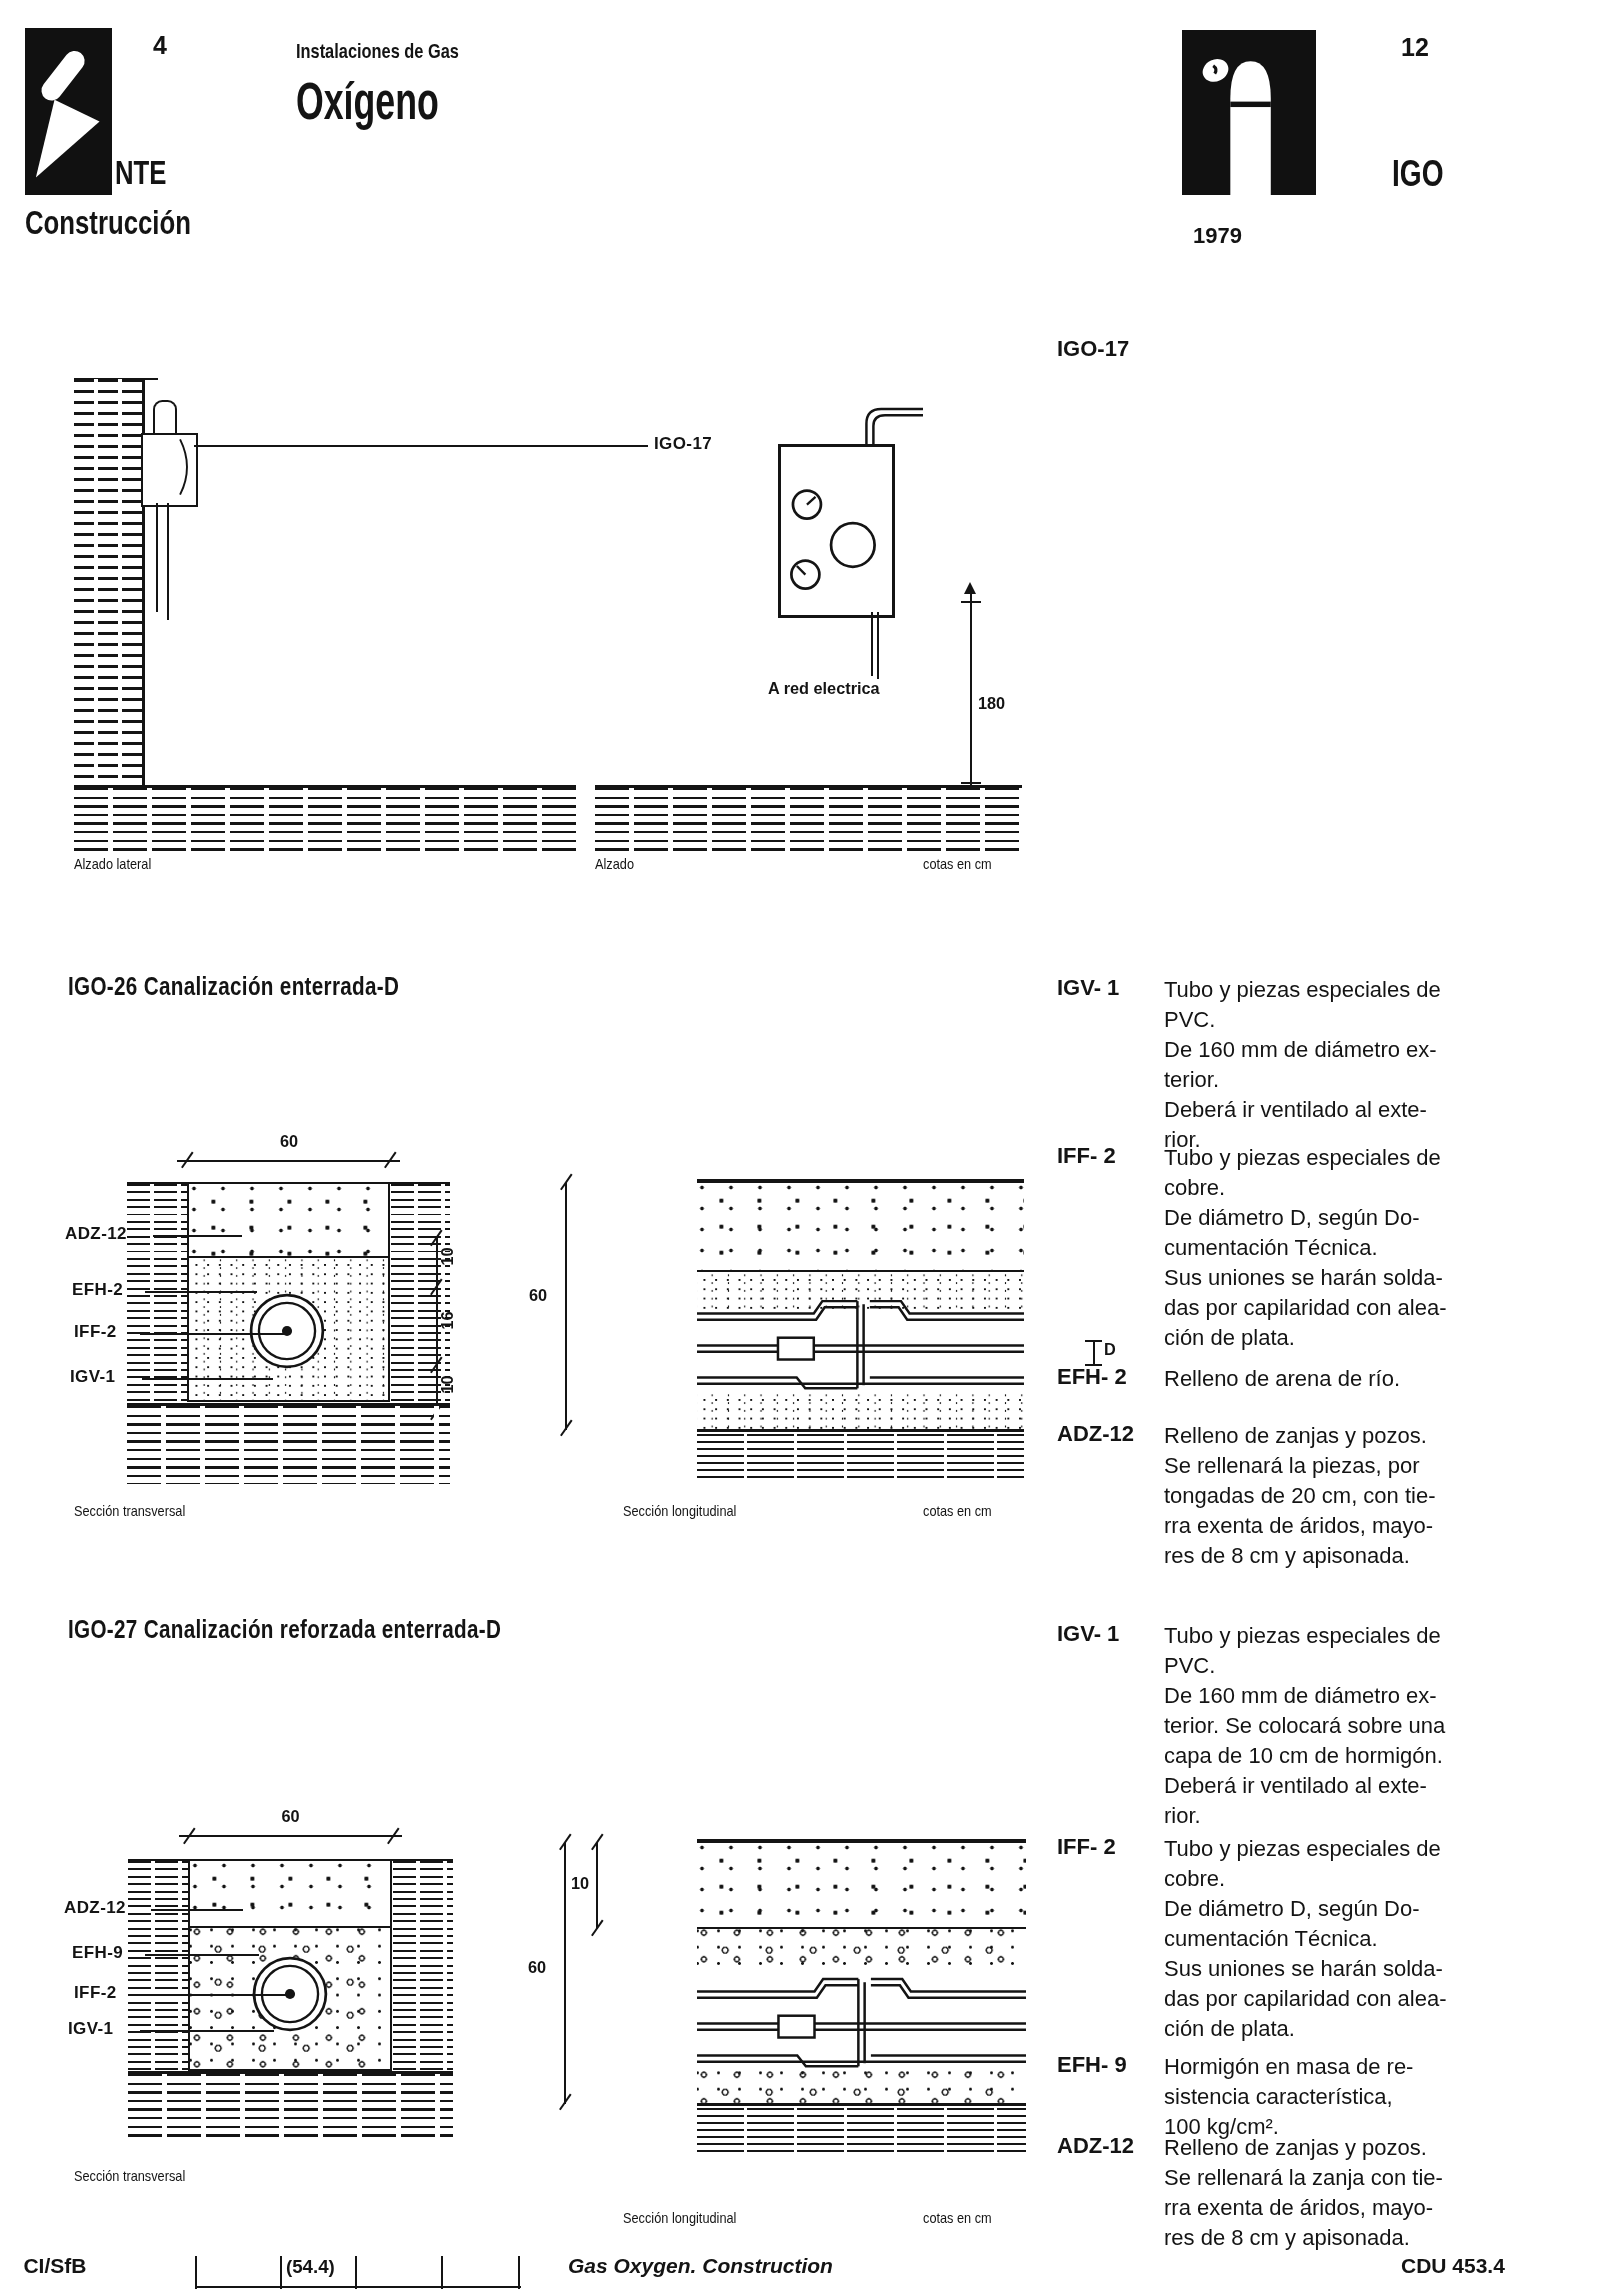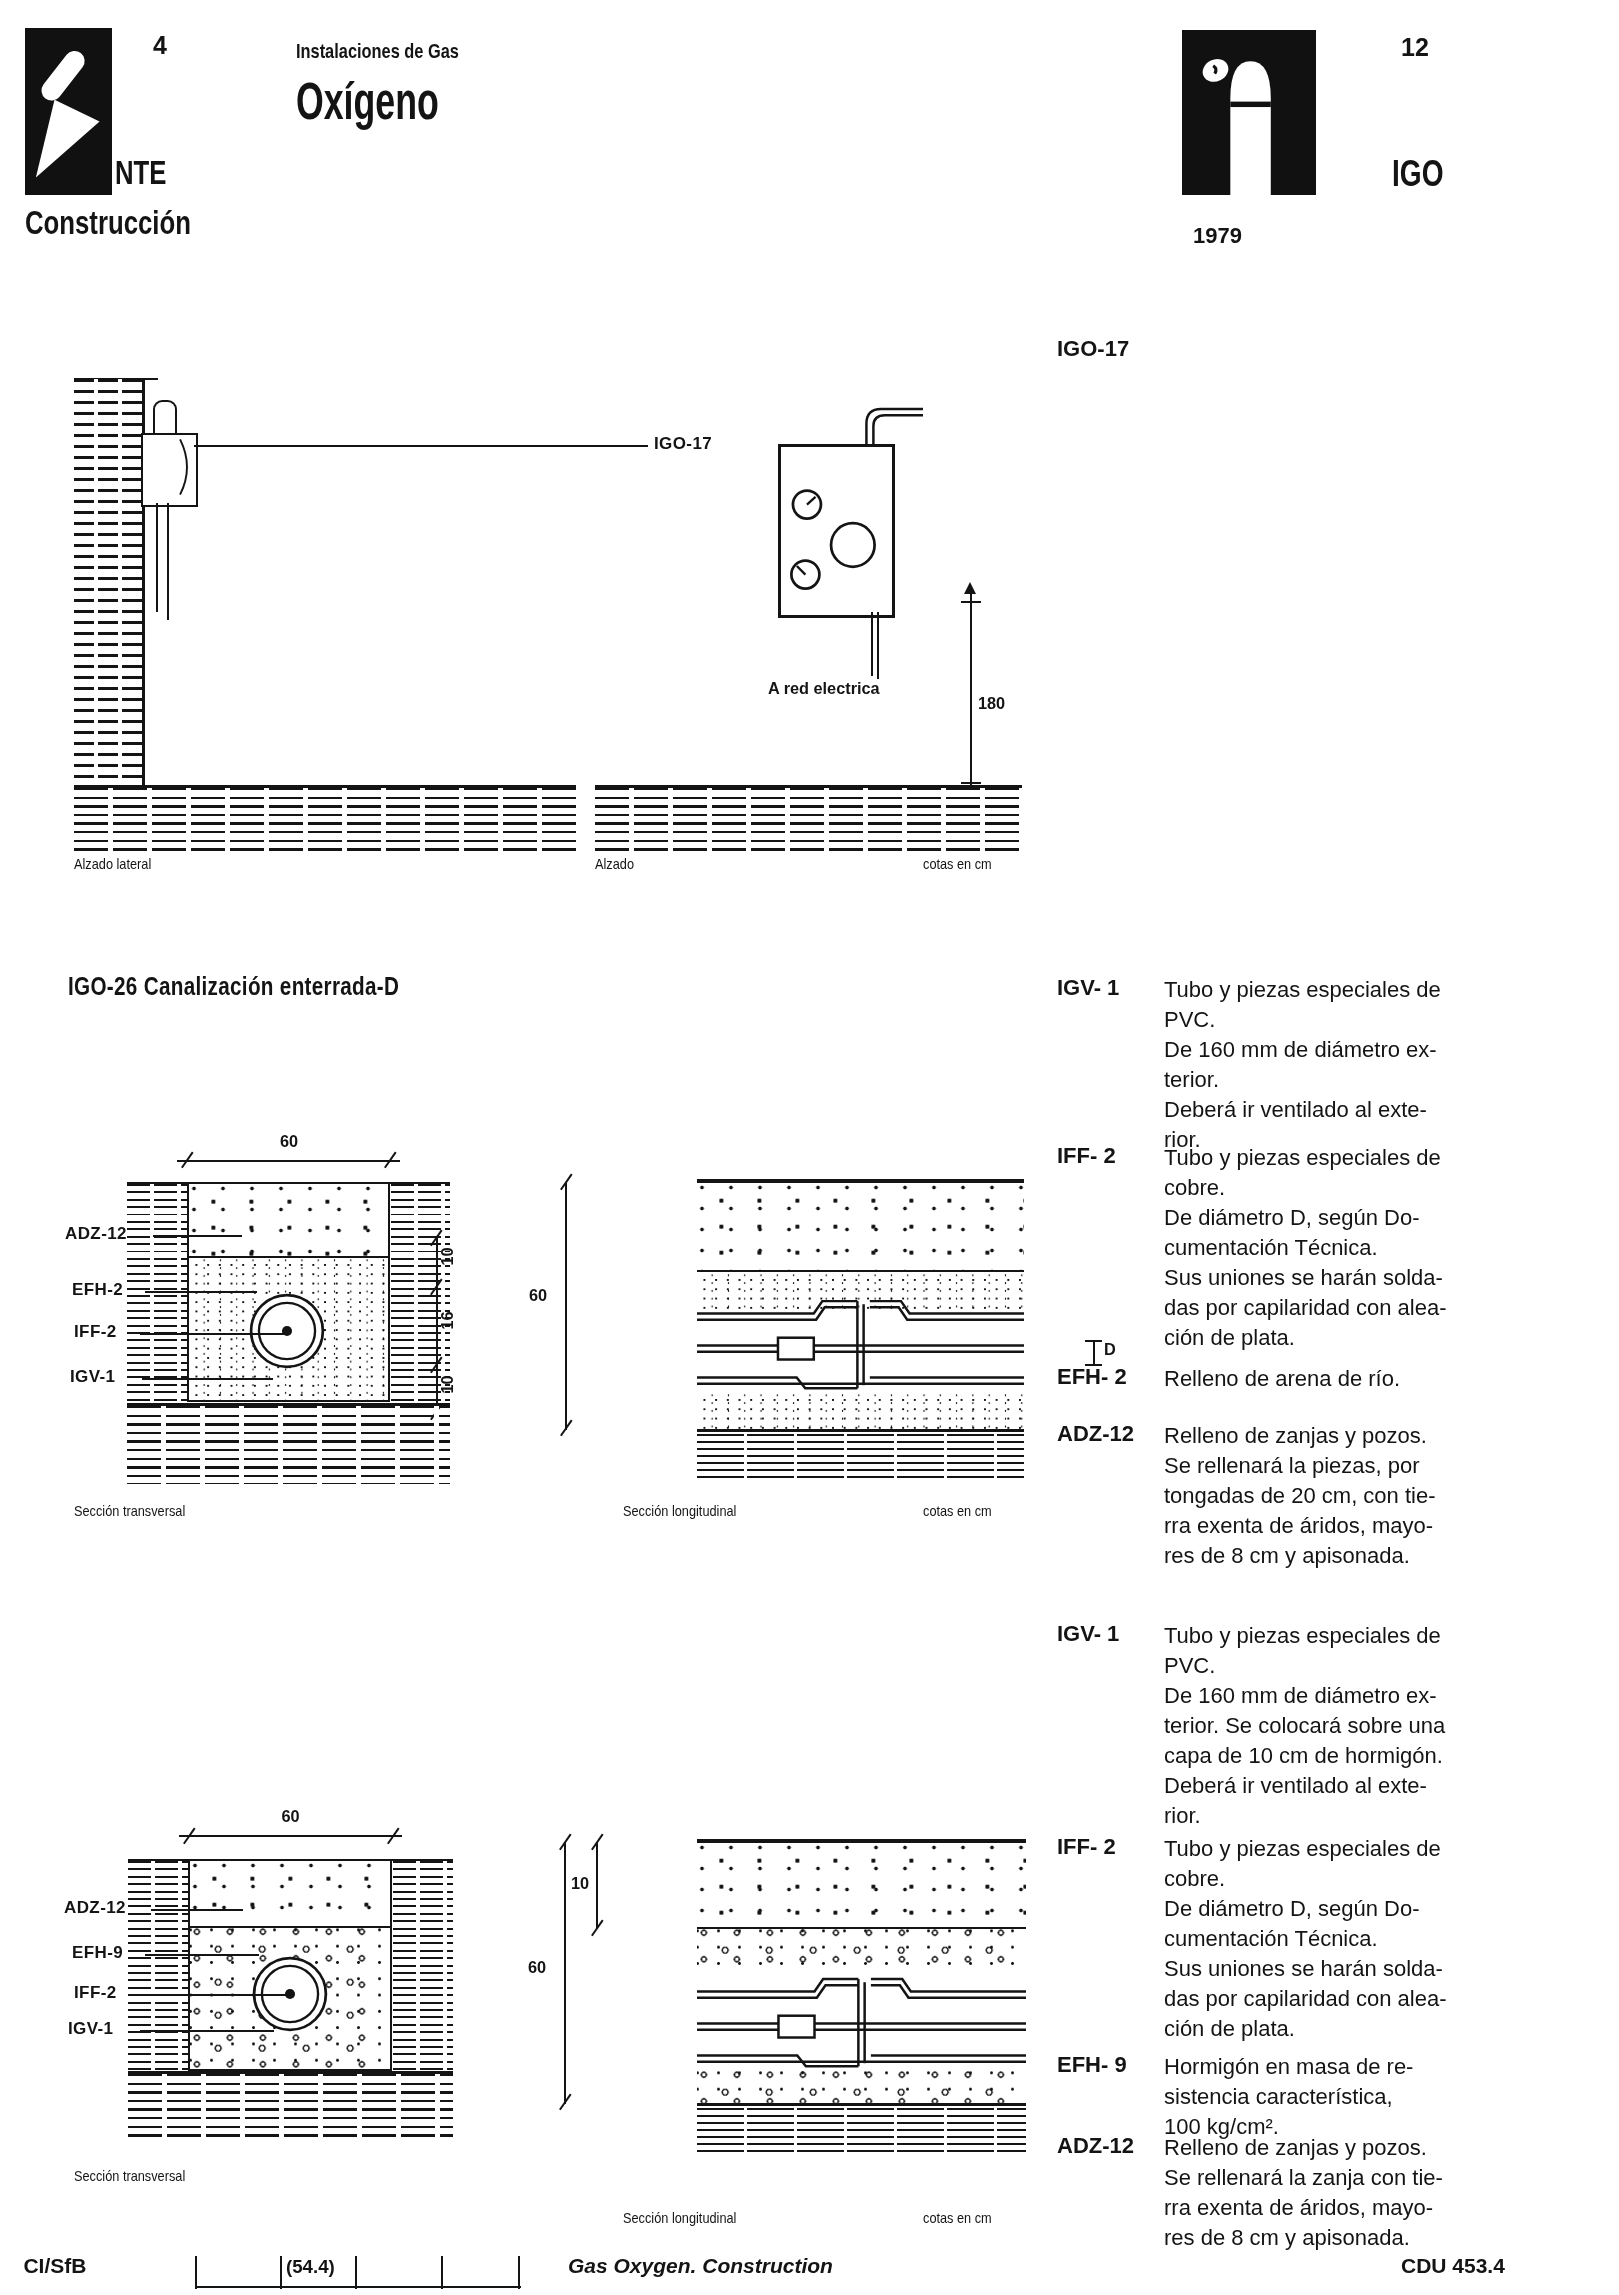--- a/index.html
+++ b/index.html
@@ -241,20 +241,21 @@
     <span class="ref">ADZ-12</span>
     <div class="nlines">
         <div class="tline">Relleno de zanjas y pozos.</div>
         <div class="tline">Se rellenará la piezas, por</div>
         <div class="tline">tongadas de 20 cm, con tie-</div>
         <div class="tline">rra exenta de áridos, mayo-</div>
         <div class="tline">res de 8 cm y apisonada.</div>
       </div>
   </div>
 
+  <div class="abs title" style="left:68px;top:1614px;"><span class="cond">IGO-27 Canalización reforzada enterrada-D</span></div>
 
   <div class="abs dim" style="left:188px;top:1807px;width:205px;text-align:center;">60</div>
   <div class="abs ln" style="left:179px;top: 1835px;width:223px;height:2.3px;"></div>
   <div class="stick" style="left:180px;top:1835px;"></div>
   <div class="stick" style="left:384px;top:1835px;"></div>
   <div class="abs ln" style="left:128px;top:1859px;width:325px;height:2.3px;"></div>
   <div class="abs hatch-side" style="left:128px;top:1861px;width:60px;height:212px;"></div>
   <div class="abs hatch-side" style="left:393px;top:1861px;width:60px;height:212px;"></div>
   <div class="abs trench" style="left:188px;top:1861px;width:200px;height:208px;background:#fff;">
     <div class="dots-adz" style="width:100%;height:65px;border-bottom:2.3px solid #141414;"></div>

